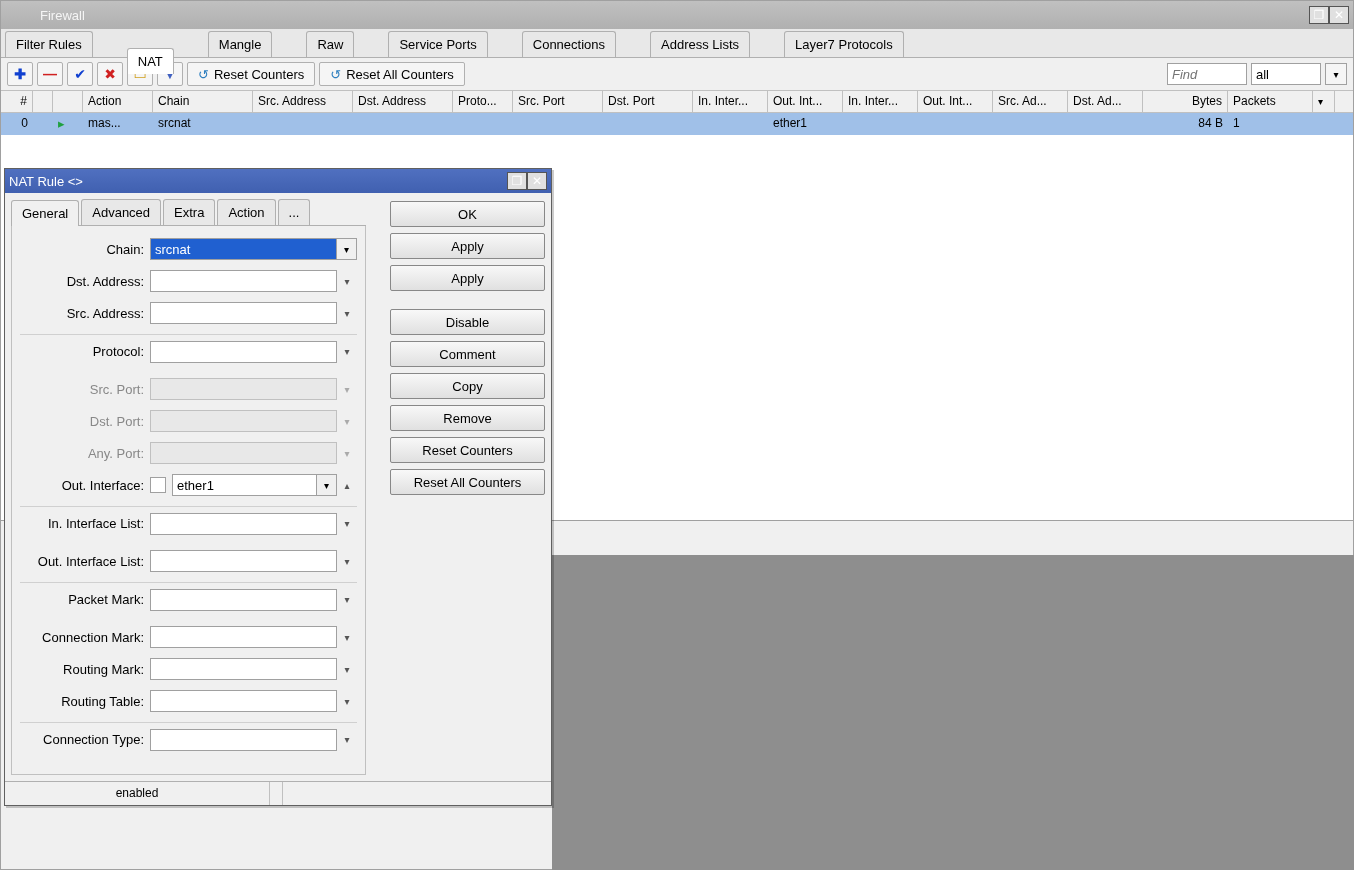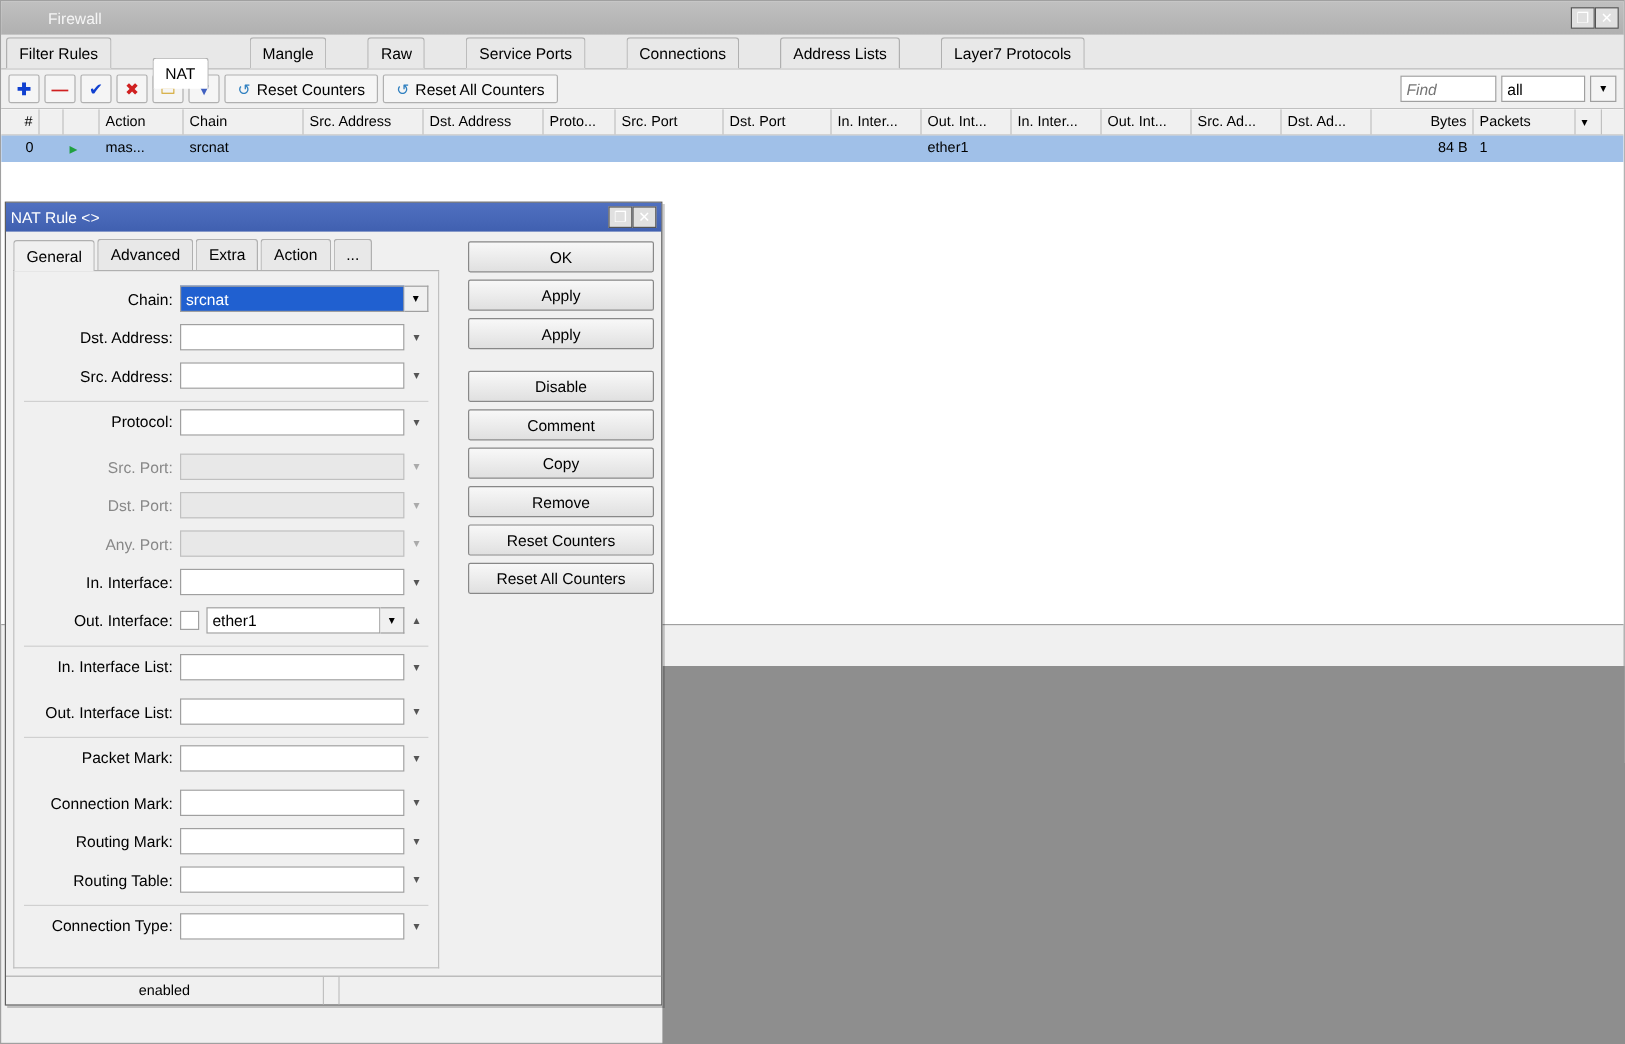--- a/index.html
+++ b/index.html
@@ -240,25 +240,20 @@
           <div class="flabel disabled">Dst. Port:</div>
           <div class="finput disabled"></div>
           <div class="fdrop plain tri-down" style="color:#aaa;"></div>
         </div>
         <div class="frow">
           <div class="flabel disabled">Any. Port:</div>
           <div class="finput disabled"></div>
           <div class="fdrop plain tri-down" style="color:#aaa;"></div>
         </div>
         <div class="frow">
-          <div class="flabel">In. Interface:</div>
-          <div class="finput"></div>
-          <div class="fdrop plain tri-down"></div>
-        </div>
-        <div class="frow">
           <div class="flabel">Out. Interface:</div>
           <div class="fcheck"></div>
           <div class="finput">
               <span>ether1</span>
             </div>
           <div class="fdrop tri-down"></div>
           <div class="fdrop plain tri-up"></div>
         </div>
         <div class="frow sep">
           <div class="flabel">In. Interface List:</div>

